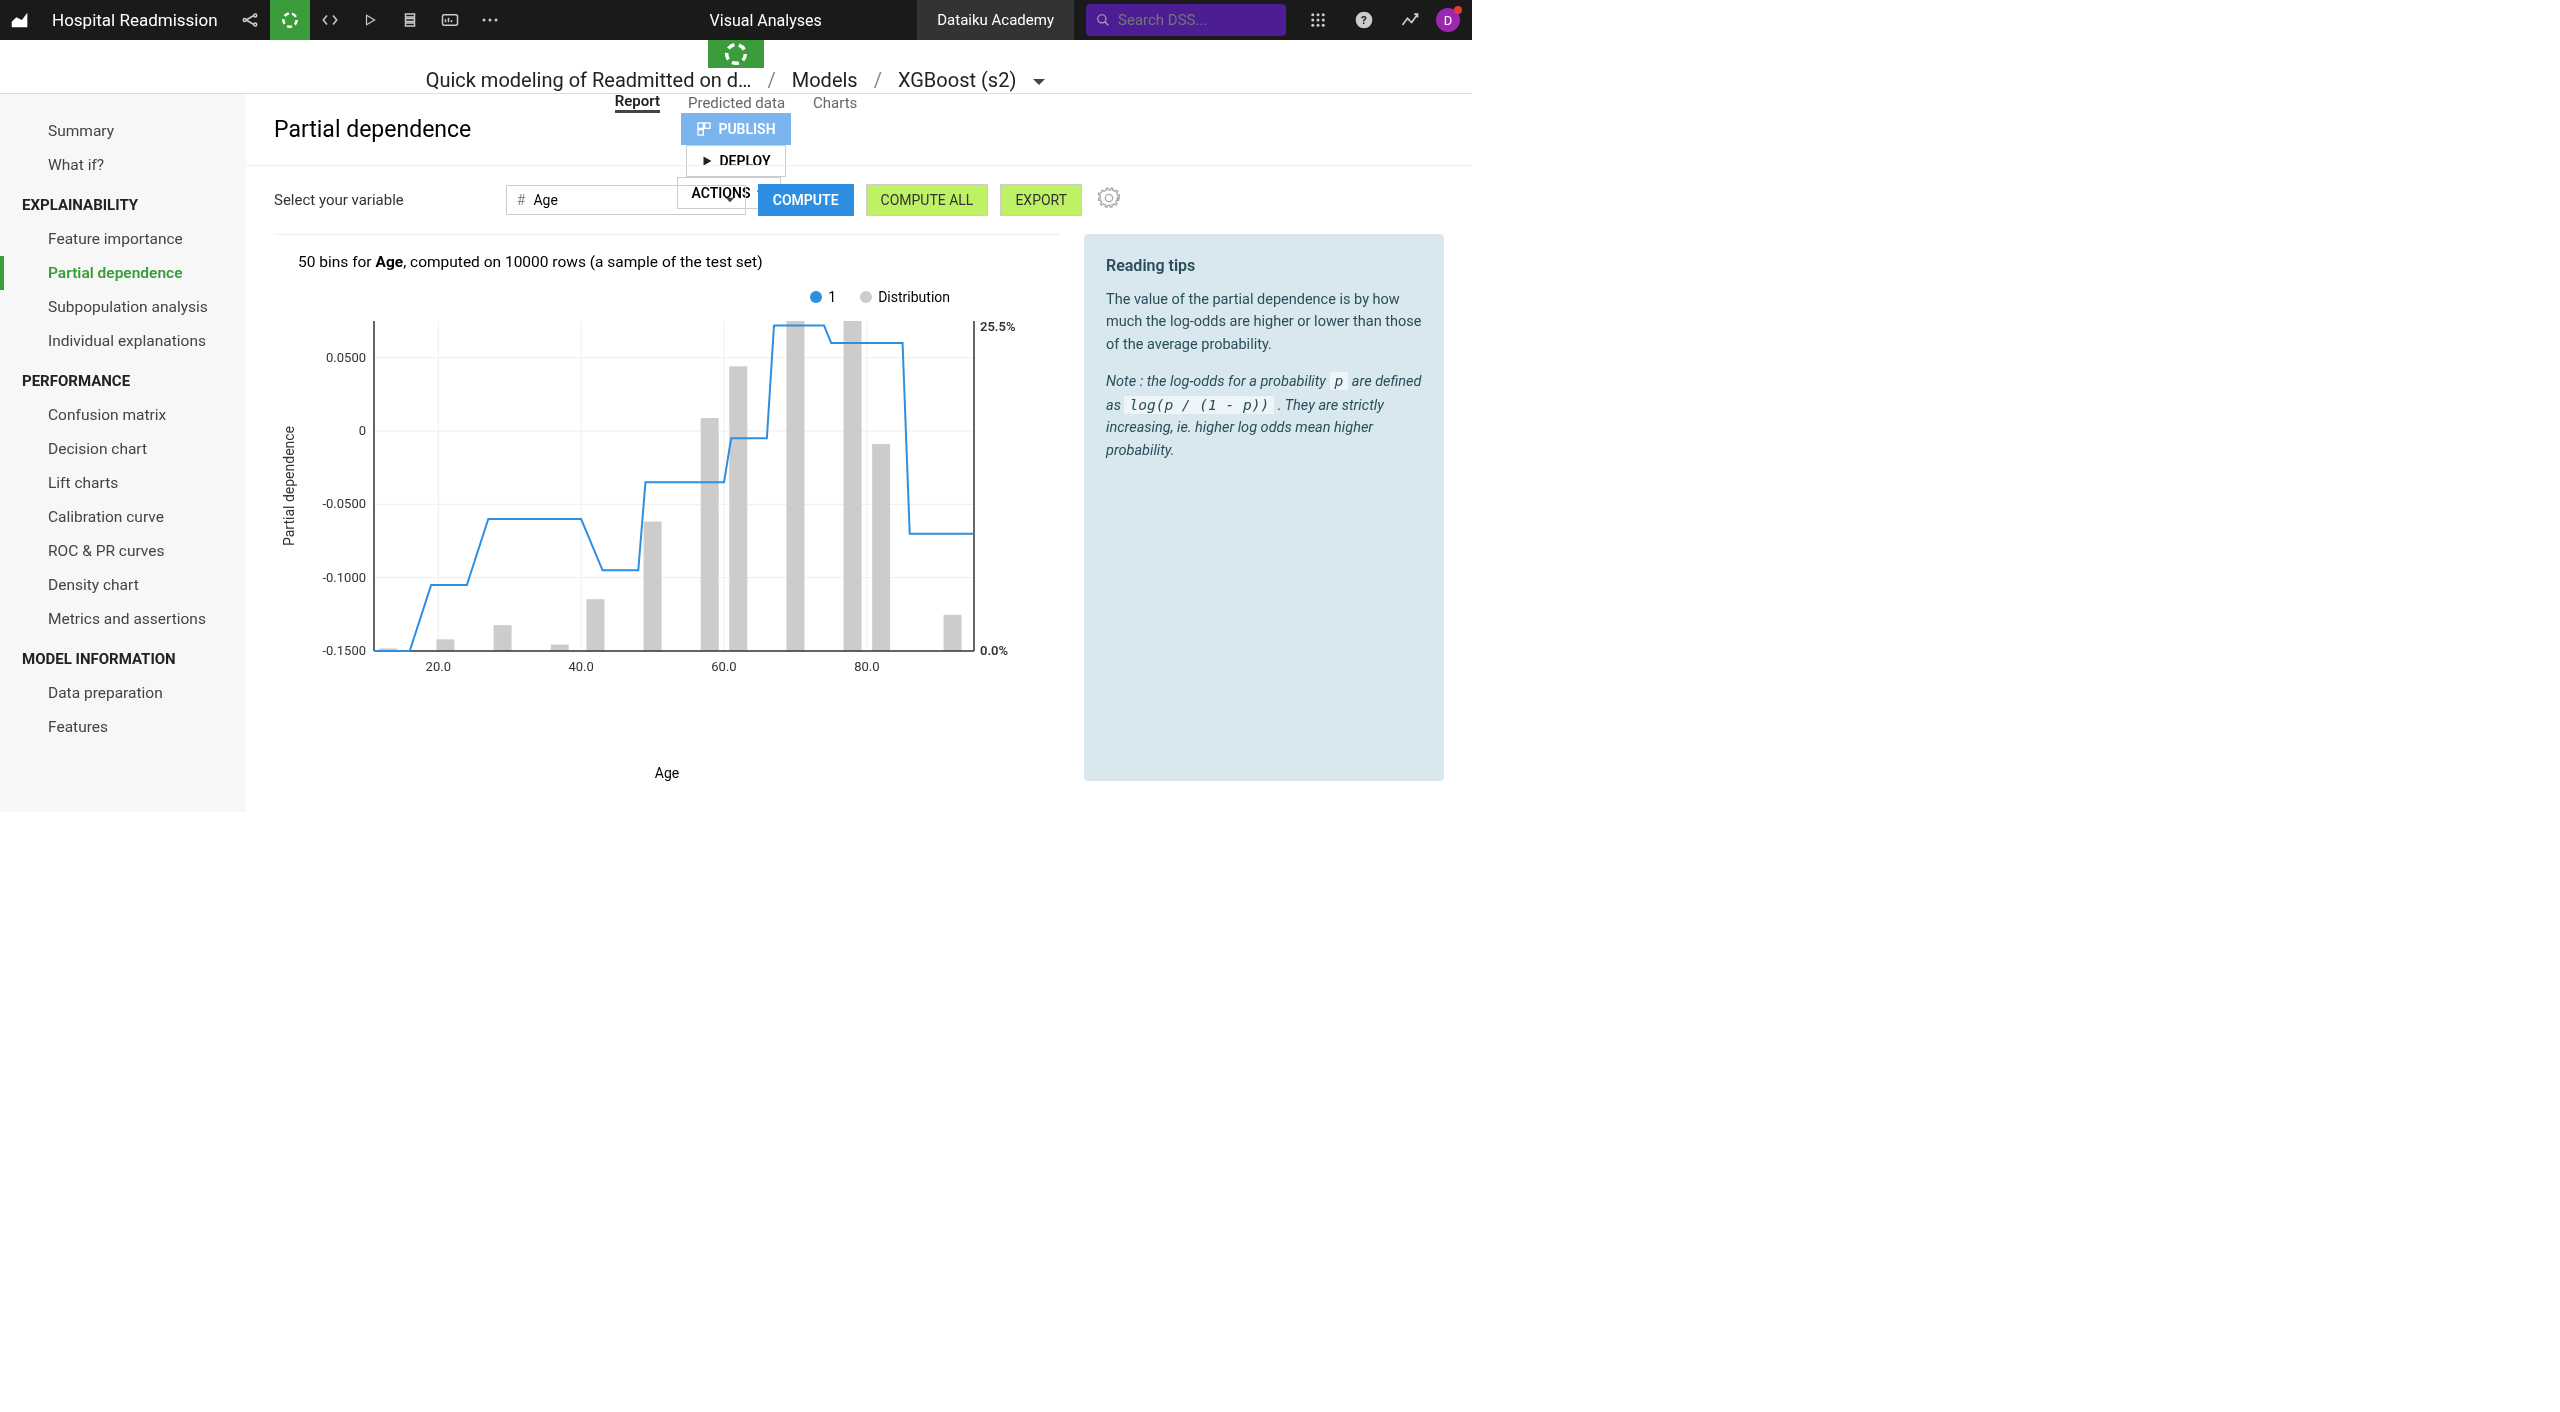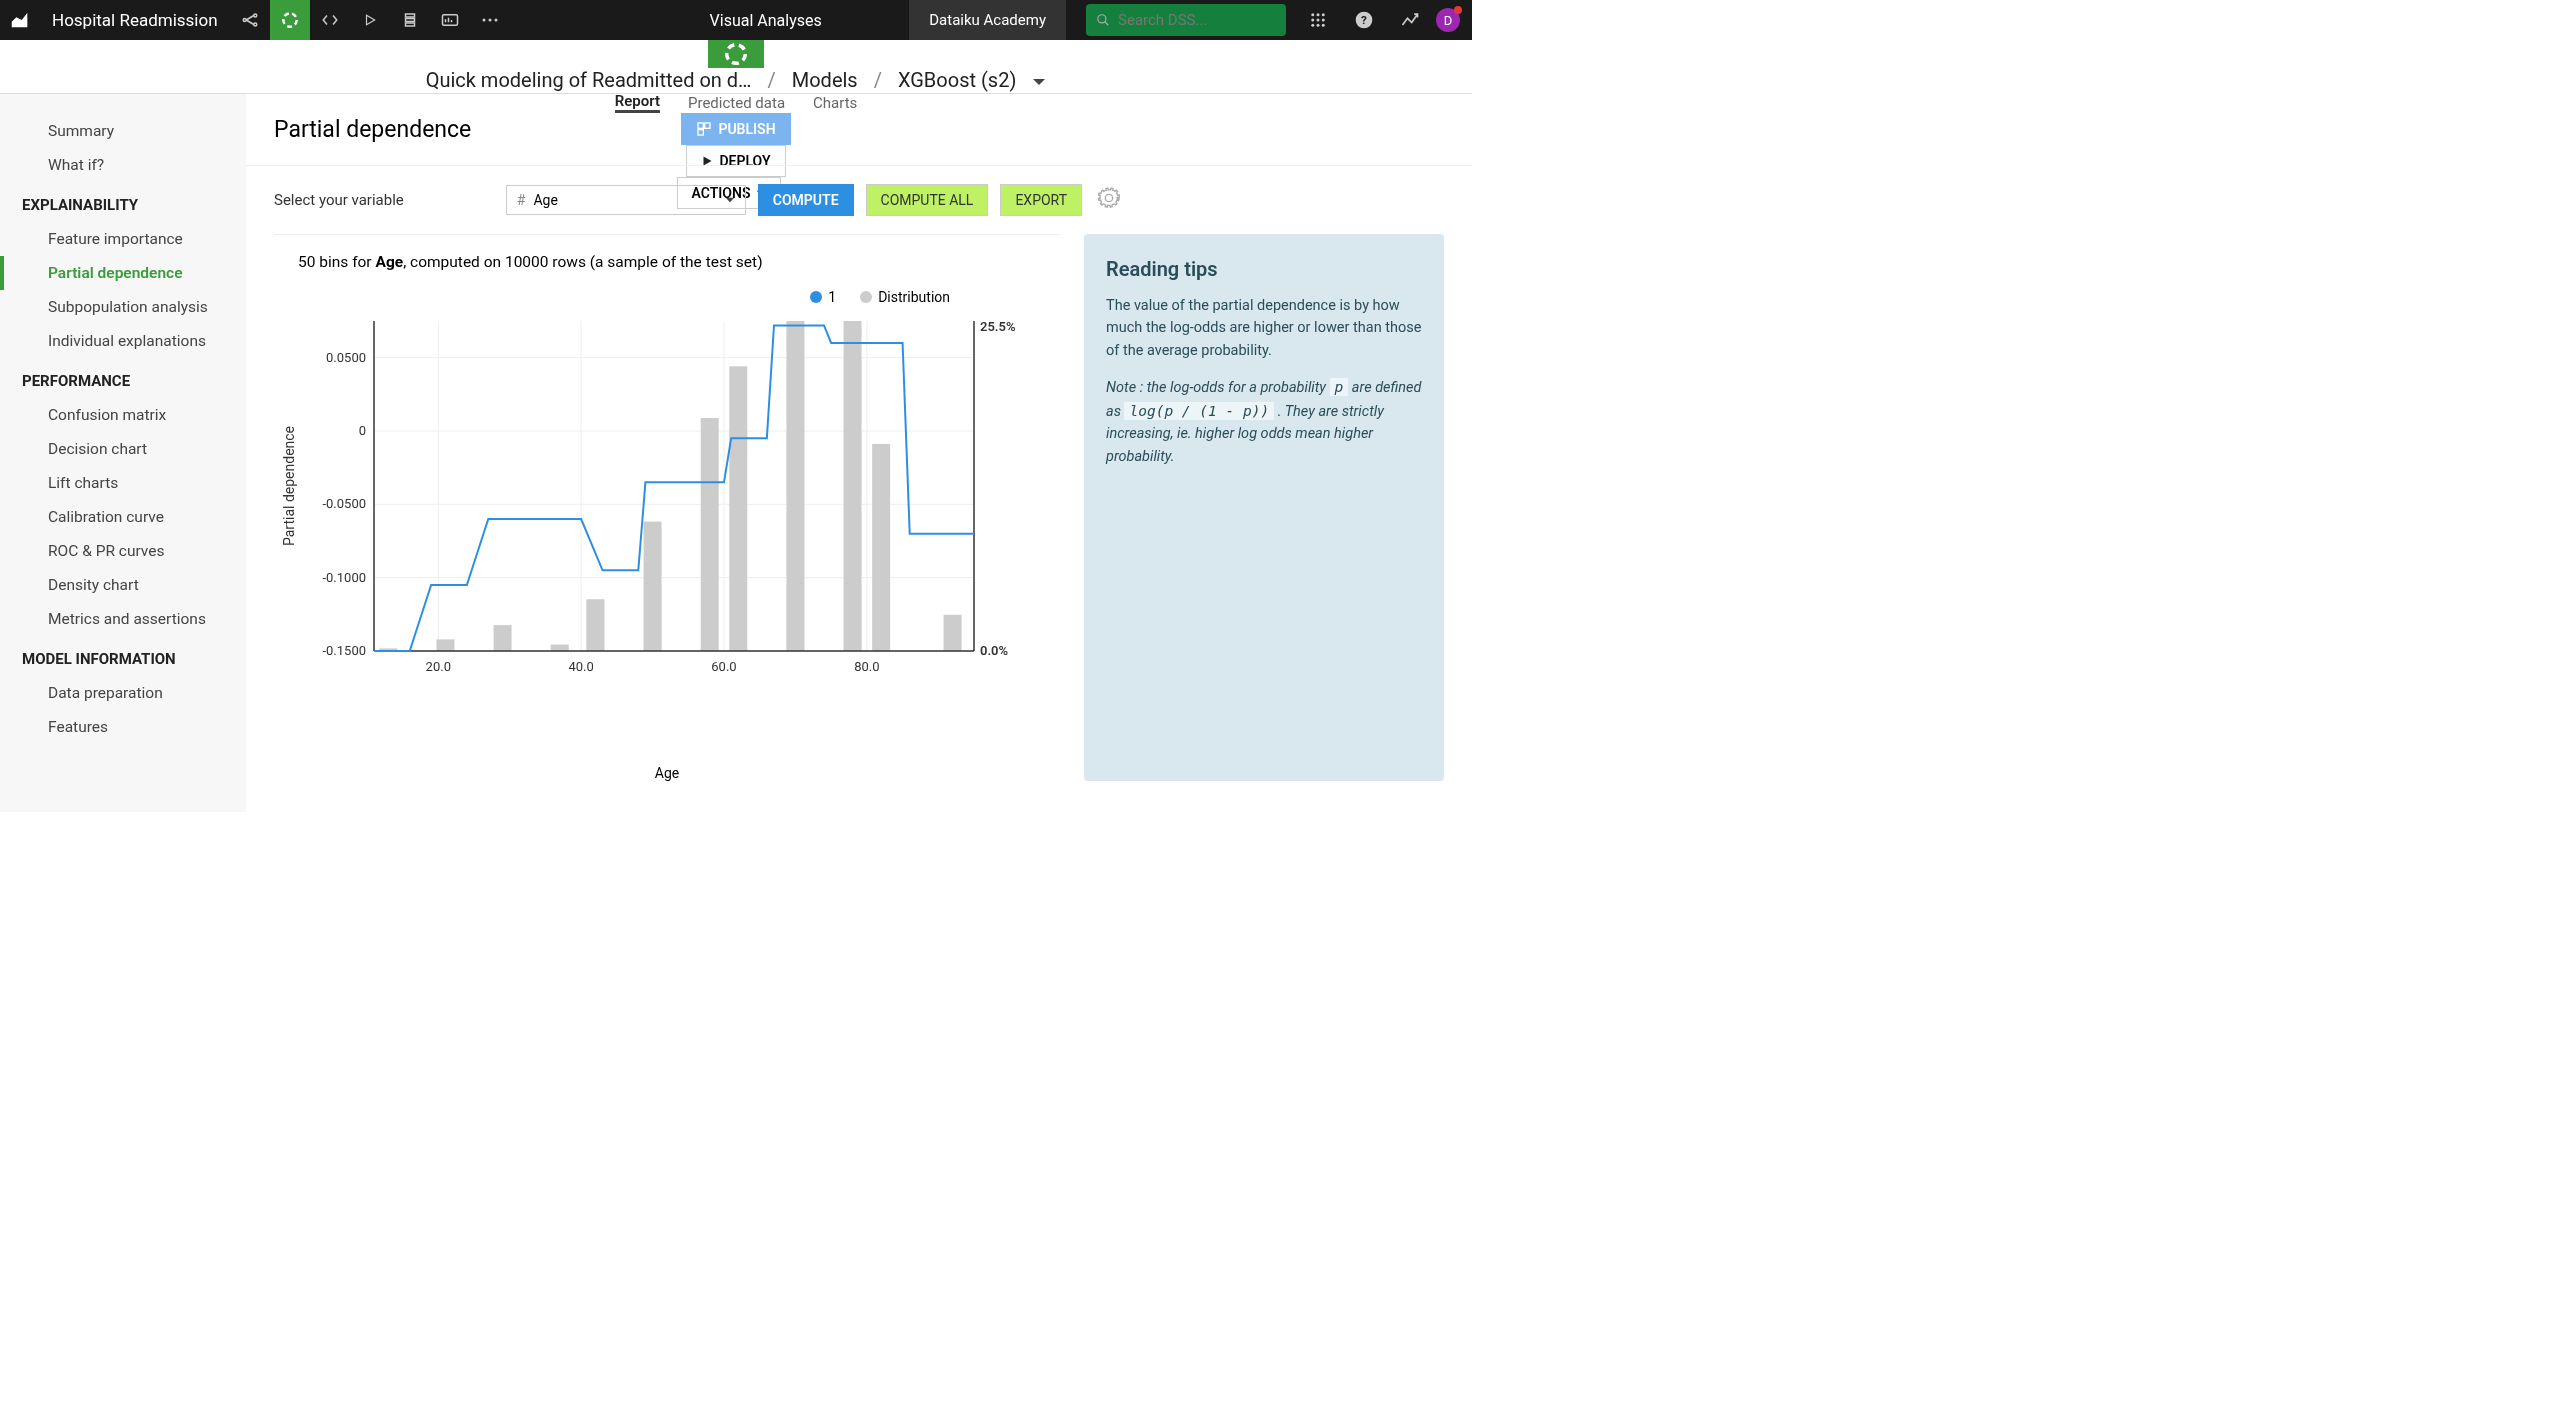--- a/index.html
+++ b/index.html
@@ -7,21 +7,21 @@
 
 
 .topbar { background: #1a1a1a; height: 40px; display: flex; align-items: center; color: #fff; }
 .topbar .bird { width: 40px; height: 40px; display: flex; align-items: center; justify-content: center; }
 .topbar .project-name { font-size: 17px; padding: 0 12px; }
 .topbar .icon-btn { width: 40px; height: 40px; display: flex; align-items: center; justify-content: center; color: #ccc; }
 .topbar .icon-btn.green { background: #3a9c3a; color: #fff; }
 .topbar .section-title { flex: 0 0 auto; margin-left: 200px; font-size: 16px; }
 .topbar .spacer { flex: 1; }
 .topbar .academy { background: #333; padding: 0 20px; height: 40px; display: flex; align-items: center; font-size: 15px; }
-.topbar .search { background: #15803d; margin-left: 20px; height: 32px; border-radius: 4px; display: flex; align-items: center; padding: 0 10px; width: 200px; }
+.topbar .search { background: #4c1d95; margin-left: 12px; height: 32px; border-radius: 4px; display: flex; align-items: center; padding: 0 10px; width: 200px; }
 .topbar .search input { background: transparent; border: none; color: #ccc; font-size: 15px; outline: none; width: 100%; margin-left: 8px; }
 .topbar .right-icons { display: flex; align-items: center; gap: 6px; padding: 0 12px; }
 .topbar .avatar { width: 24px; height: 24px; border-radius: 50%; background: #9c27b0; color: #fff; display: flex; align-items: center; justify-content: center; font-size: 13px; position: relative; }
 .topbar .avatar::after { content: ''; position: absolute; top: -2px; right: -2px; width: 8px; height: 8px; background: #e53935; border-radius: 50%; }
 
 
 .secnav { height: 54px; display: flex; align-items: center; border-bottom: 1px solid #ddd; flex-direction: column; }
 .secnav .lab-icon { width: 56px; height: 54px; background: #3a9c3a; display: flex; align-items: center; justify-content: center; }
 .secnav .breadcrumb { display: flex; align-items: center; font-size: 20px; padding: 0 14px; gap: 16px; }
 .secnav .breadcrumb .sep { color: #888; }
@@ -53,21 +53,21 @@
 .controls .btn.primary { background: #2d8fe2; color: #fff; border-color: #2d8fe2; font-weight: 600; }
 .controls .gear { color: #aaa; margin-left: 4px; cursor: pointer; }
 
 .body-row { display: flex; gap: 24px; padding: 0 28px 28px; }
 .chart-area { flex: 1; }
 .chart-area .hr { border-top: 1px solid #eee; margin-bottom: 18px; }
 .chart-area .bin-info { font-size: 15.5px; padding: 0 24px 18px; }
 .chart-area .bin-info b { font-weight: 700; }
 
 .tips { width: 360px; background: #d9e8ee; border-radius: 4px; padding: 20px 22px; font-size: 14.5px; color: #2a4d5a; line-height: 1.55; }
-.tips h4 { font-size: 20px; margin-bottom: 10px; font-weight: 600; }
+.tips h4 { font-size: 16px; margin-bottom: 10px; font-weight: 600; }
 .tips p { margin-bottom: 14px; }
 .tips em { font-style: italic; }
 .tips code { background: #eef5f8; padding: 1px 5px; font-family: monospace; }
 
 
 .chart-wrap { position: relative; height: 440px; }
 .legend { display: flex; justify-content: flex-end; gap: 24px; padding-right: 110px; margin-bottom: 6px; font-size: 14px; }
 .legend .entry { display: flex; align-items: center; gap: 6px; }
 .legend .dot { width: 12px; height: 12px; border-radius: 50%; }
 svg.plot { display: block; }

